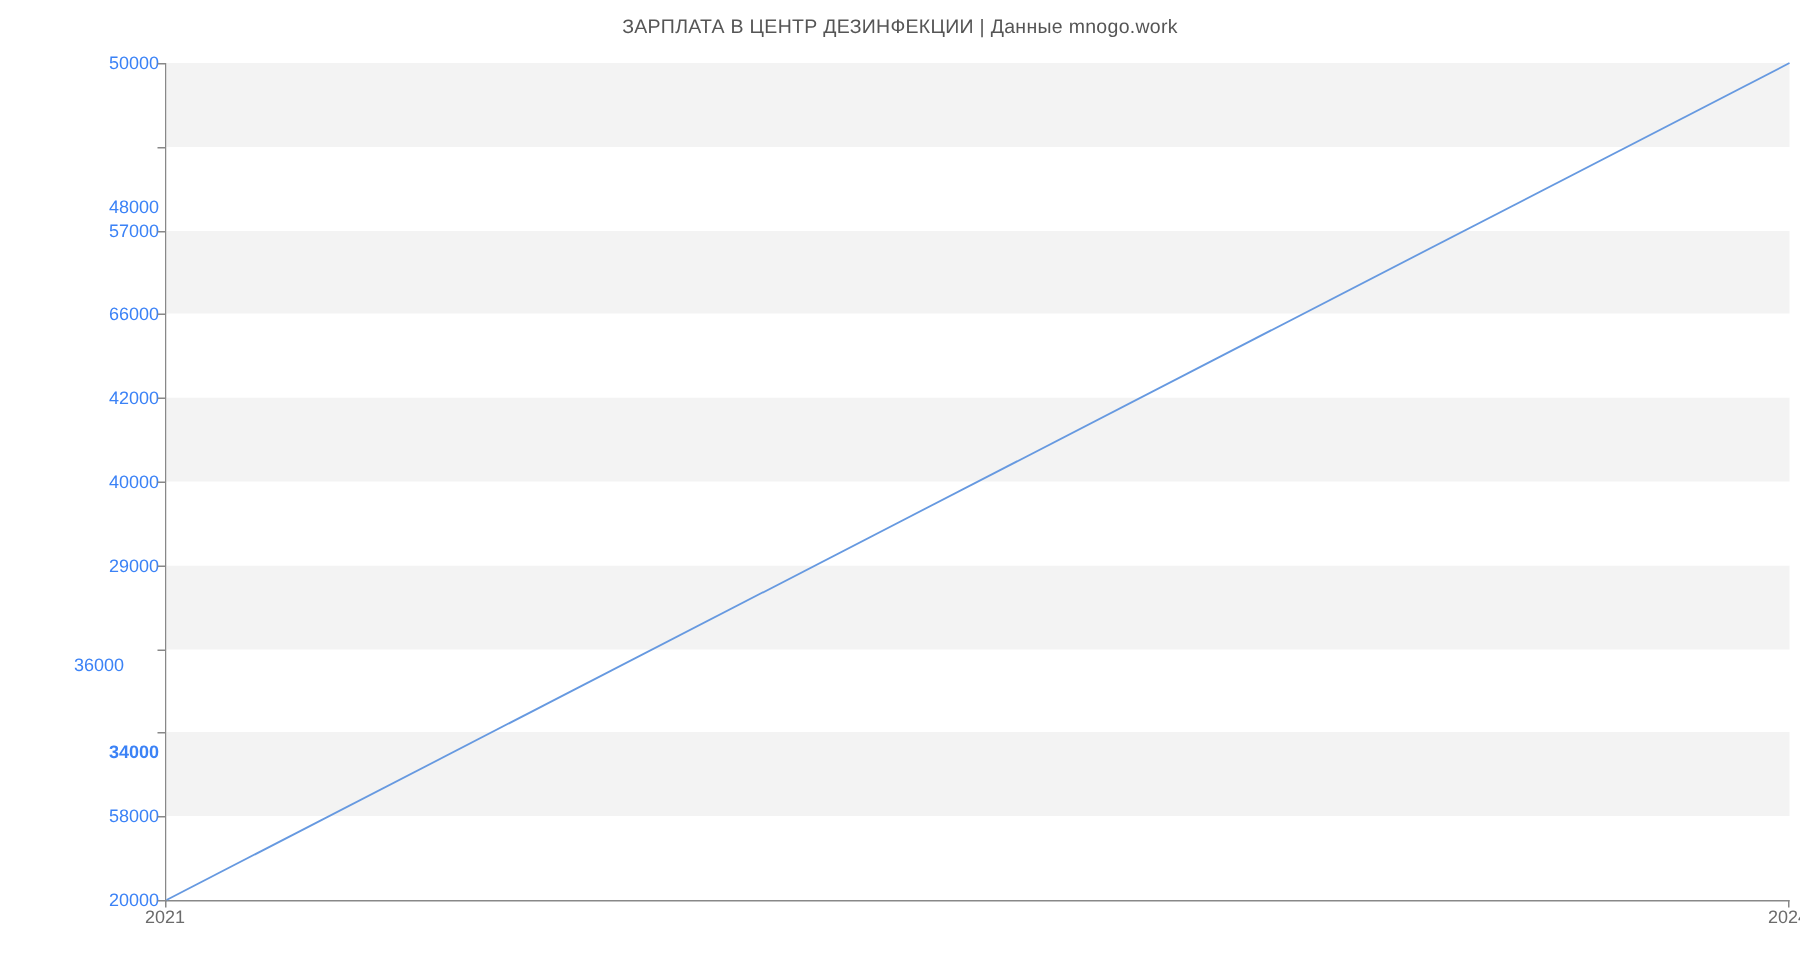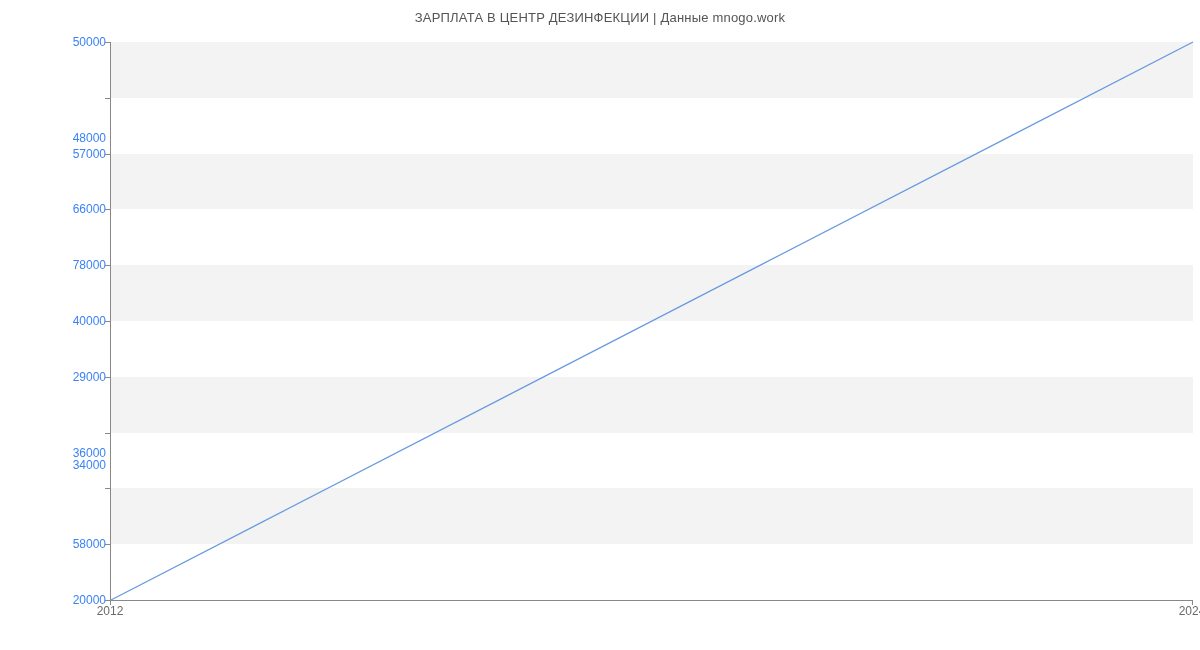--- a/index.html
+++ b/index.html
@@ -105,38 +105,38 @@
     <svg class="line-layer" id="line-layer">
         <polyline points="0,558 1082,0" class="line-path" stroke="#6699e0"></polyline>
       </svg>
   </div>
 
   <div id="y-axis">
       <div class="y-tick-label" style="top: 600px;">20000</div>
       <div class="y-tick-mark" style="top: 600px;"></div>
       <div class="y-tick-label" style="top: 544.2px;">58000</div>
       <div class="y-tick-mark" style="top: 544.2px;"></div>
-      <div class="y-tick-label" style="top: 465px;">34000</div>
+      <div class="y-tick-label" style="top: 501px; font-weight: bold;">34000</div>
       <div class="y-tick-mark" style="top: 488.4px;"></div>
-      <div class="y-tick-label" style="top: 453px;">36000</div>
+      <div class="y-tick-label" style="top: 443px; text-align: center;">36000</div>
       <div class="y-tick-mark" style="top: 432.6px;"></div>
       <div class="y-tick-label" style="top: 376.8px;">29000</div>
       <div class="y-tick-mark" style="top: 376.8px;"></div>
       <div class="y-tick-label" style="top: 321px;">40000</div>
       <div class="y-tick-mark" style="top: 321px;"></div>
-      <div class="y-tick-label" style="top: 265.2px;">78000</div>
+      <div class="y-tick-label" style="top: 265.2px;">42000</div>
       <div class="y-tick-mark" style="top: 265.2px;"></div>
       <div class="y-tick-label" style="top: 209.4px;">66000</div>
       <div class="y-tick-mark" style="top: 209.4px;"></div>
       <div class="y-tick-label" style="top: 153.6px;">57000</div>
       <div class="y-tick-mark" style="top: 153.6px;"></div>
       <div class="y-tick-label" style="top: 97.8px; margin-top: 40px;">48000</div>
       <div class="y-tick-mark" style="top: 97.8px;"></div>
       <div class="y-tick-label" style="top: 42px;">50000</div>
       <div class="y-tick-mark" style="top: 42px;"></div>
     </div>
   <div id="x-axis">
-      <div class="x-tick-label" style="left: 110px;">2012</div>
+      <div class="x-tick-label" style="left: 110px;">2021</div>
       <div class="x-tick-mark" style="left: 110px;"></div>
       <div class="x-tick-label" style="left: 1192px;">2024</div>
       <div class="x-tick-mark" style="left: 1192px;"></div>
     </div>
 </div>
 
 </body></html>

